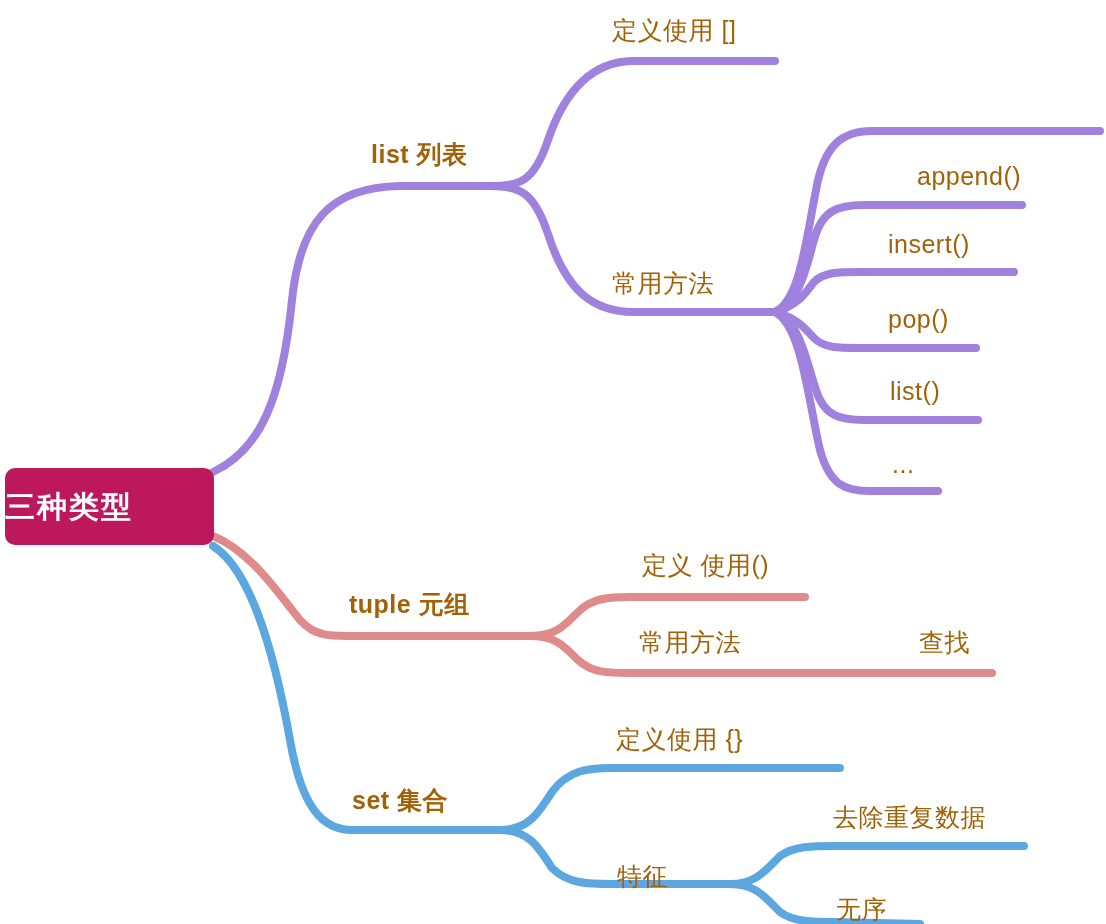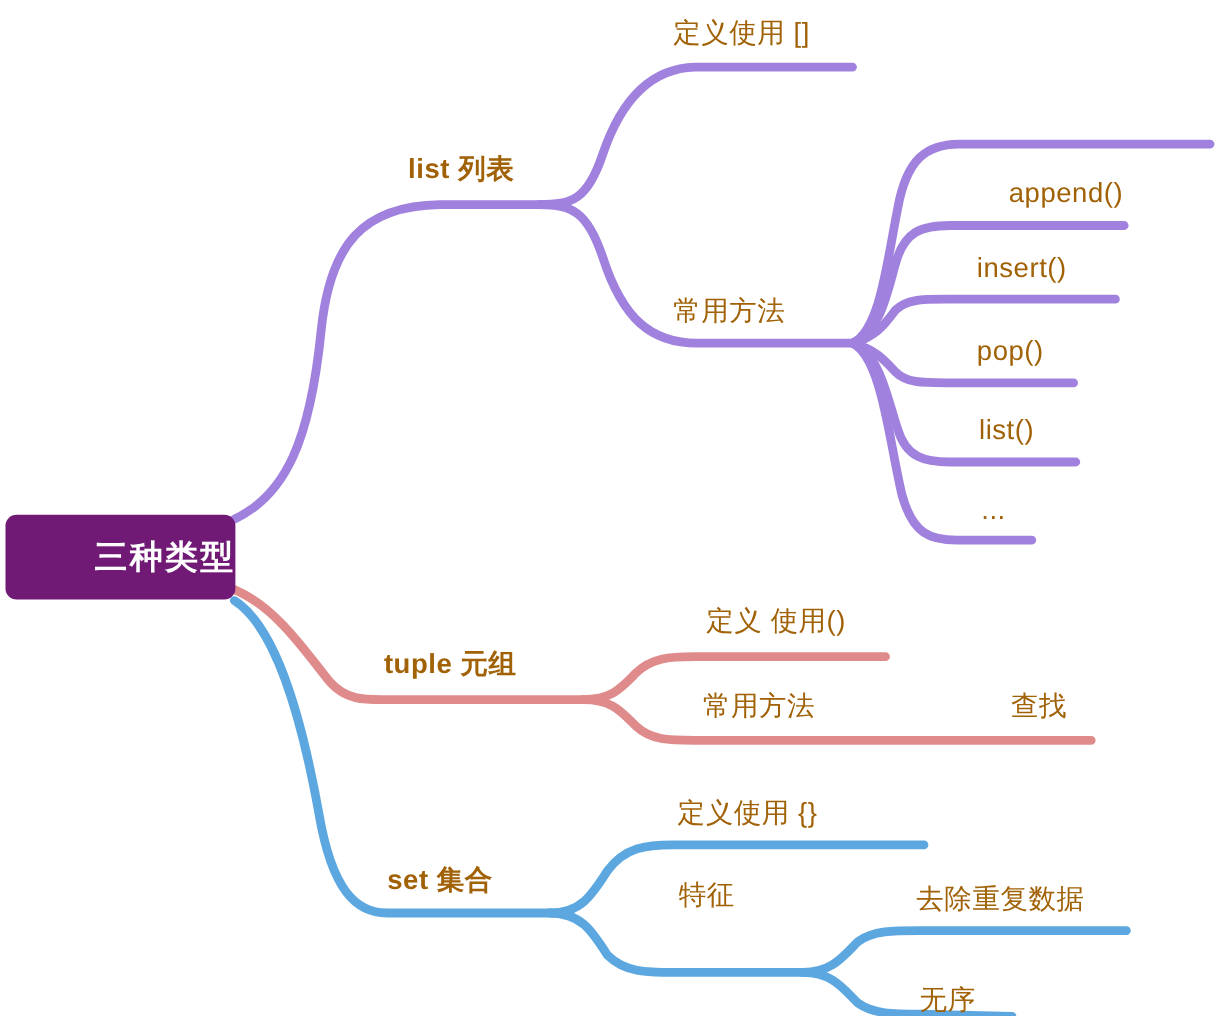--- a/index.html
+++ b/index.html
@@ -35,25 +35,25 @@
   }
   .node-label.bold {
     font-weight: bold;
   }
   #root-node {
     position: absolute;
     left: 5px;
     top: 468px;
     width: 209px;
     height: 77px;
-    background: #701a75;
+    background: #be185d;
     border-radius: 10px;
     display: flex;
     align-items: center;
-    justify-content: flex-end;
+    justify-content: flex-start;
   }
   #root-node .root-text {
     color: #ffffff;
     font-size: 30px;
     font-weight: bold;
     letter-spacing: 2px;
     line-height: 1;
   }
 </style>
 </head>
@@ -128,19 +128,19 @@
   <div class="node-label" style="left:642px; top:553px;">定义 使用()</div>
 
   <div class="node-label" style="left:639px; top:630px;">常用方法</div>
 
   <div class="node-label" style="left:919px; top:630px;">查找</div>
 
   <div class="node-label bold" style="left:352px; top:788px;">set 集合</div>
 
   <div class="node-label" style="left:616px; top:727px;">定义使用 {}</div>
 
-  <div class="node-label" style="left:617px; top:802px;">特征</div>
+  <div class="node-label" style="left:617px; top:864px;">特征</div>
 
   <div class="node-label" style="left:833px; top:805px;">去除重复数据</div>
 
   <div class="node-label" style="left:836px; top:877px;margin-top:20px;">无序</div>
 
 </div>
 
 </body></html>

